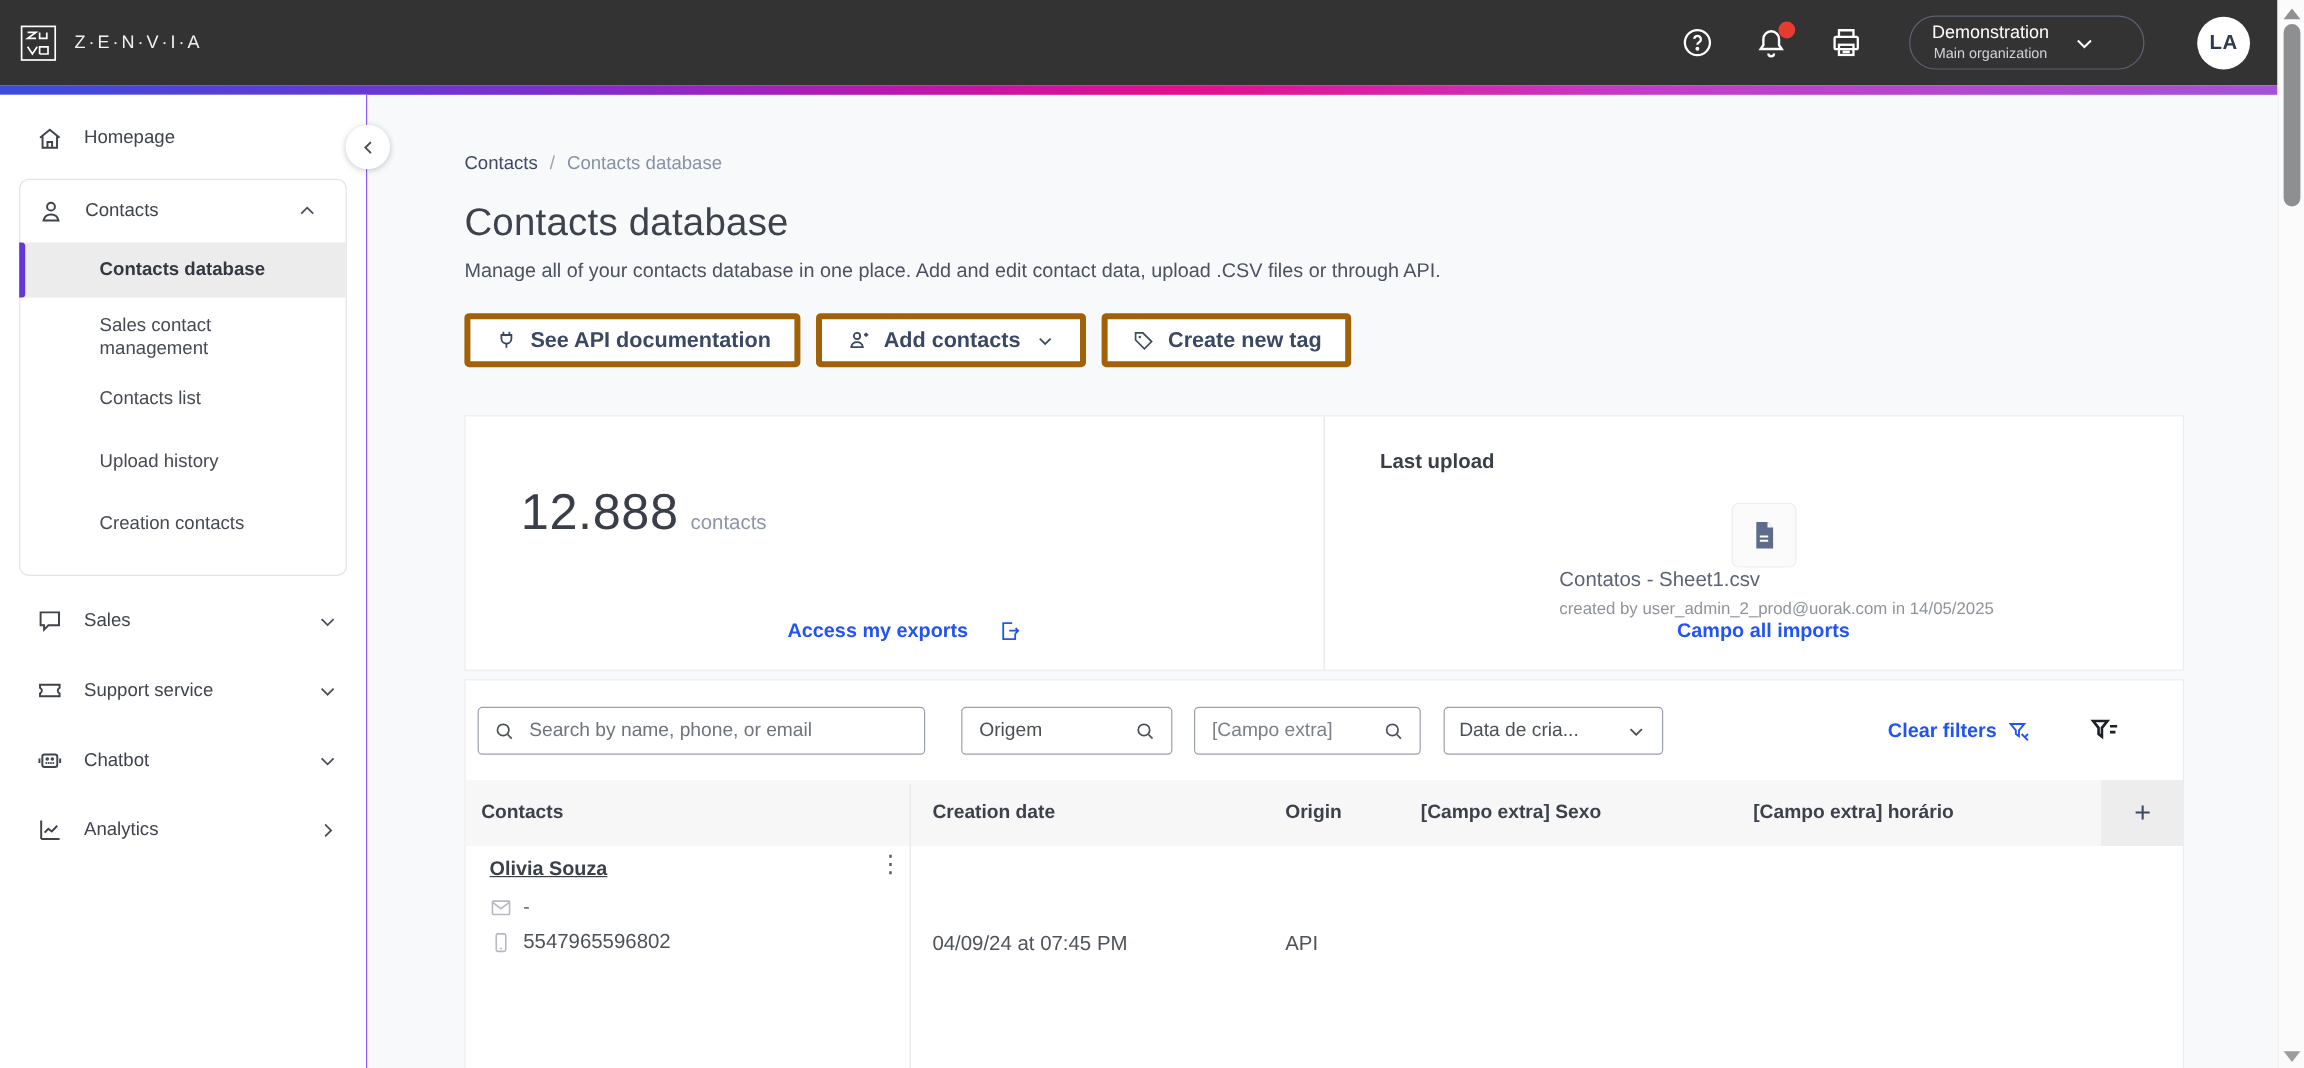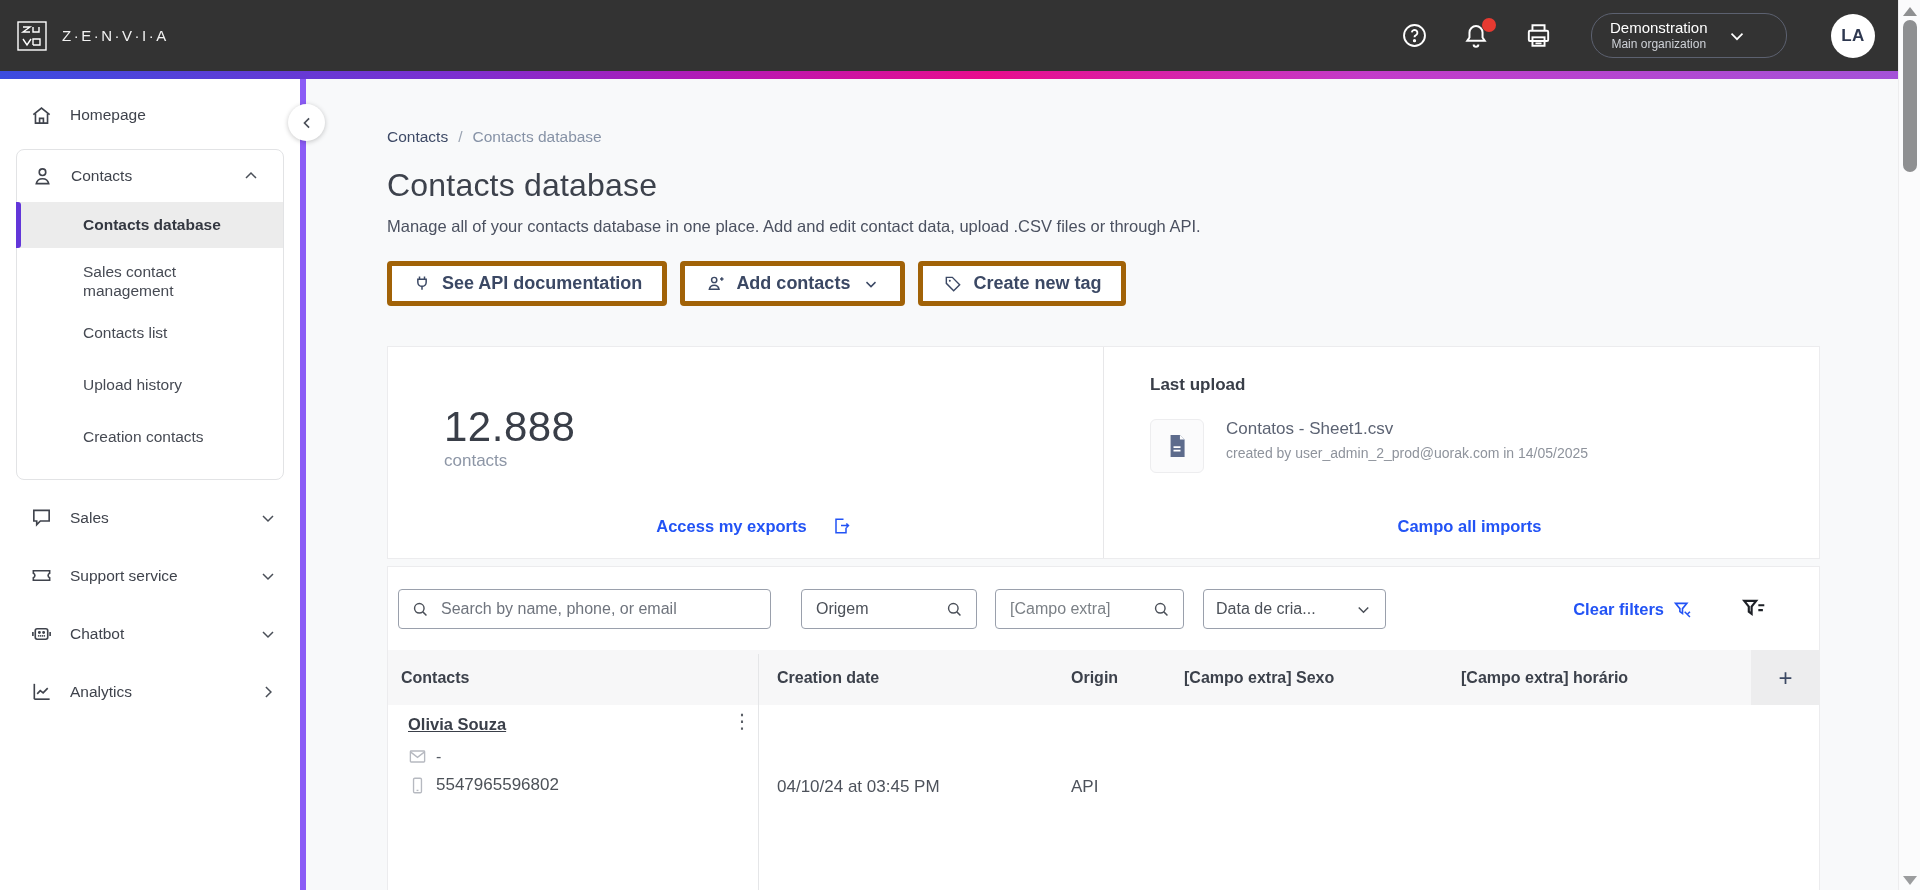--- a/index.html
+++ b/index.html
@@ -30,21 +30,21 @@
     background:linear-gradient(90deg,#3b4cdf 0%,#7c2fd0 24%,#b519b4 38%,#e80d8d 52%,#c33bc9 72%,#a452d8 100%);}
 
   
   .scrollbar{position:absolute;right:0;top:0;width:22px;height:890px;background:#fbfbfc;border-left:1px solid #ededee;box-sizing:border-box;}
   .sb-up{position:absolute;top:7px;left:4px;width:0;height:0;border-left:7px solid transparent;border-right:7px solid transparent;border-bottom:9px solid #8f9092;}
   .sb-down{position:absolute;bottom:5px;left:4px;width:0;height:0;border-left:7px solid transparent;border-right:7px solid transparent;border-top:9px solid #9b9c9e;}
   .sb-thumb{position:absolute;top:20px;left:4px;width:14px;height:152px;border-radius:8px;background:#8e8f91;}
 
   
   .sidebar{position:absolute;left:0;top:79px;width:306px;bottom:0;background:#ffffff;
-    border-right:6px solid #8b5cf6;box-sizing:border-box;padding-top:14px;}
+    border-right:1px solid #8b5cf6;box-sizing:border-box;padding-top:14px;}
   .nav-item{display:flex;align-items:center;height:44px;padding:0 22px 0 30px;color:#3f434c;font-size:15.5px;cursor:pointer;}
   .nav-item .nav-ic{color:#3f434c;flex:0 0 auto;}
   .nav-item .nav-label{margin-left:17px;}
   .nav-item .nav-chev{margin-left:auto;color:#4a4f58;}
   .contacts-card{position:relative;margin:12px 16px 4px 16px;border:1px solid #e2e3e5;border-radius:8px;padding:4px 0 16px 0;}
   .sub-item{padding:0 20px 0 66px;color:#464a53;font-size:15.5px;cursor:pointer;display:flex;align-items:center;}
   .sub-selected{position:relative;height:46px;background:#ececec;font-weight:700;color:#333740;margin:4px 0 10px 0;}
   .sel-bar{position:absolute;left:-1px;top:0;bottom:0;width:5px;background:#6236d9;border-radius:0 3px 3px 0;}
   .sub-plain{min-height:24px;margin:14px 0;line-height:1.25;}
   .collapse-btn{position:absolute;left:288px;top:104px;width:37px;height:37px;border-radius:50%;background:#ffffff;
@@ -62,26 +62,26 @@
   .btn{height:45px;background:#fff;border:5px solid #a16207;border-radius:4px;color:#3b4864;
     font-size:18px;font-weight:700;display:flex;align-items:center;gap:10px;padding:0 20px;cursor:pointer;box-sizing:border-box;}
   .btn .b-ic{color:#3b4864;}
   .btn .b-chev{margin-left:2px;}
 
   
   .stats-card{margin-top:40px;width:1433px;min-height:213px;background:#fff;border:1px solid #ececee;box-sizing:border-box;display:flex;}
   .stats-half{flex:1;display:flex;flex-direction:column;padding:28px 30px 22px 46px;box-sizing:border-box;}
   .stats-half.right{border-left:1px solid #e7e7e9;}
   .stats-h{font-size:17px;font-weight:700;color:#393e48;}
-  .count-row{margin-top:28px;display:flex;align-items:baseline;flex-direction:column;}
+  .count-row{margin-top:28px;display:flex;align-items:baseline;}
   .count-num{font-size:42px;color:#393e48;letter-spacing:.5px;}
   .count-unit{margin-left:10px;font-size:17px;color:#8d96a6;}
   .card-link{margin-top:auto;align-self:center;display:flex;align-items:center;gap:24px;color:#2253f5;
     font-size:16.5px;font-weight:700;cursor:pointer;}
-  .file-row{margin-top:24px;display:flex;}
+  .file-row{margin-top:24px;display:flex;align-items:center;flex-direction:column;}
   .file-badge{width:52px;height:52px;border:1px solid #ededef;background:#fbfbfc;border-radius:6px;
     display:flex;align-items:center;justify-content:center;color:#5d6b8c;}
   .file-texts{margin-left:22px;}
   .file-name{font-size:17px;color:#5c6373;}
   .file-meta{margin-top:6px;font-size:14px;color:#8e939c;}
 
   
   .table-card{position:relative;margin-top:7px;width:1433px;height:420px;background:#fff;border:1px solid #ececee;box-sizing:border-box;}
   .filters{display:flex;align-items:center;padding:22px 30px 0 10px;}
   .f-box{height:40px;border:1px solid #9aa0ac;border-radius:4px;background:#fff;display:flex;align-items:center;
@@ -457,19 +457,19 @@
         </span>
         <span class="c-line c-phone">
           <span class="muted-ic">
             <svg width="19" height="19" viewBox="0 0 24 24" fill="none" stroke="currentColor" stroke-width="1.7">
               <rect x="7" y="2.8" width="10" height="18.4" rx="1.6"></rect>
                 <path d="M10.8 18.2h2.4"></path>
             </svg>
           </span>
           <span>5547965596802</span>
         </span>
-        <span class="c-cell c-date">04/10/24 at 03:45 PM</span>
+        <span class="c-cell c-date">04/09/24 at 07:45 PM</span>
         <span class="c-cell c-origin">API</span>
       </div>
     </div>
 
   </div>
 </div>
 
 </body></html>

